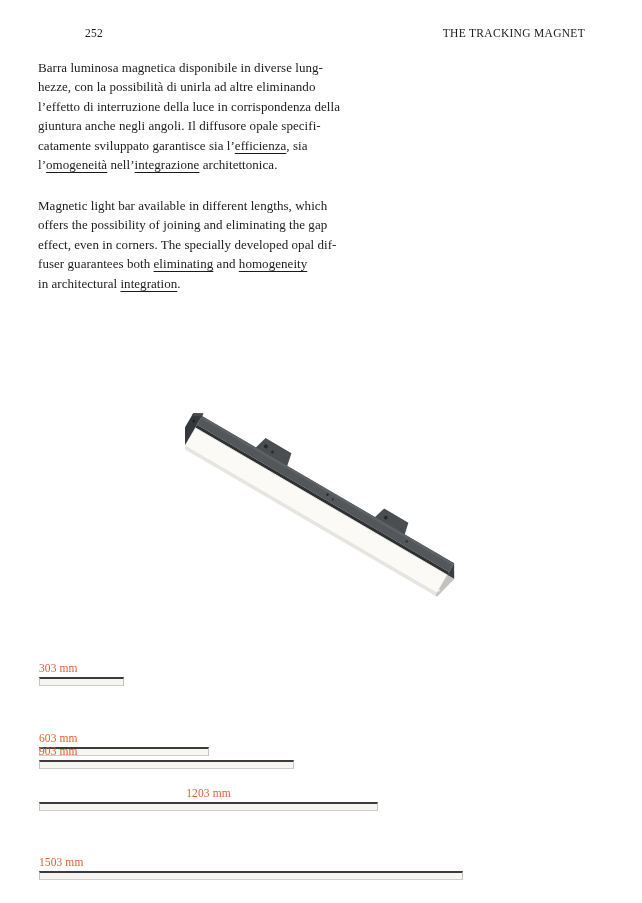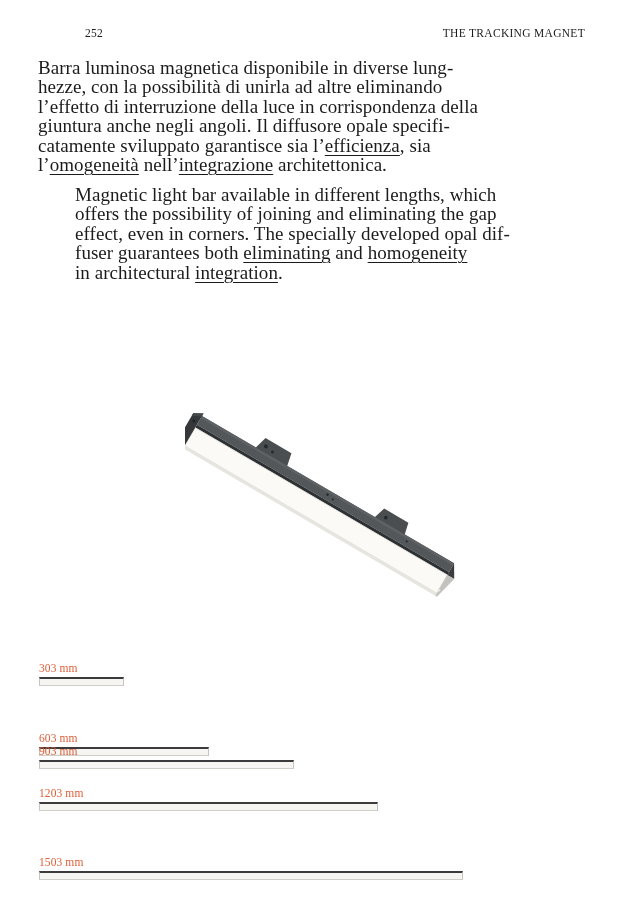--- a/index.html
+++ b/index.html
@@ -34,27 +34,27 @@
     letter-spacing: 0.3px;
     color: #1b1b1b;
     text-align: right;
   }
 
   
   .para {
     position: absolute;
     left: 38px;
     width: 430px;
-    font-size: 19px;
+    font-size: 13px;
     line-height: 19.4px;
     letter-spacing: 0.05px;
     color: #1b1b1b;
   }
   .para-it { top: 58px; }
-  .para-en { top: 185px; margin-left: 37px; }
+  .para-en { top: 196px; }
   .para .line { white-space: nowrap; }
   .para .u {
     text-decoration: underline;
     text-decoration-thickness: 1px;
     text-underline-offset: 2.5px;
   }
 
   
   .product-figure {
     position: absolute;
@@ -161,21 +161,21 @@
         <div class="len-bar" style="width: 85px;"></div>
       </div>
       <div class="len-row" style="top: 41.5px; margin-top: 28px;">
         <div class="len-label" style="color: rgb(221, 95, 56);">603 mm</div>
         <div class="len-bar" style="width: 170px;"></div>
       </div>
       <div class="len-row" style="top: 83px;">
         <div class="len-label" style="color: rgb(221, 95, 56);">903 mm</div>
         <div class="len-bar" style="width: 255px;"></div>
       </div>
-      <div class="len-row" style="top: 124.5px;">
+      <div class="len-row" style="top: 124.5px; text-align: center;">
         <div class="len-label" style="color: rgb(221, 95, 56);">1203 mm</div>
         <div class="len-bar" style="width: 339px;"></div>
       </div>
       <div class="len-row" style="top: 166px;">
         <div class="len-label" style="color: rgb(221, 95, 56); margin-top: 28px;">1503 mm</div>
         <div class="len-bar" style="width: 424px;"></div>
       </div>
     </div>
 
 </div>

